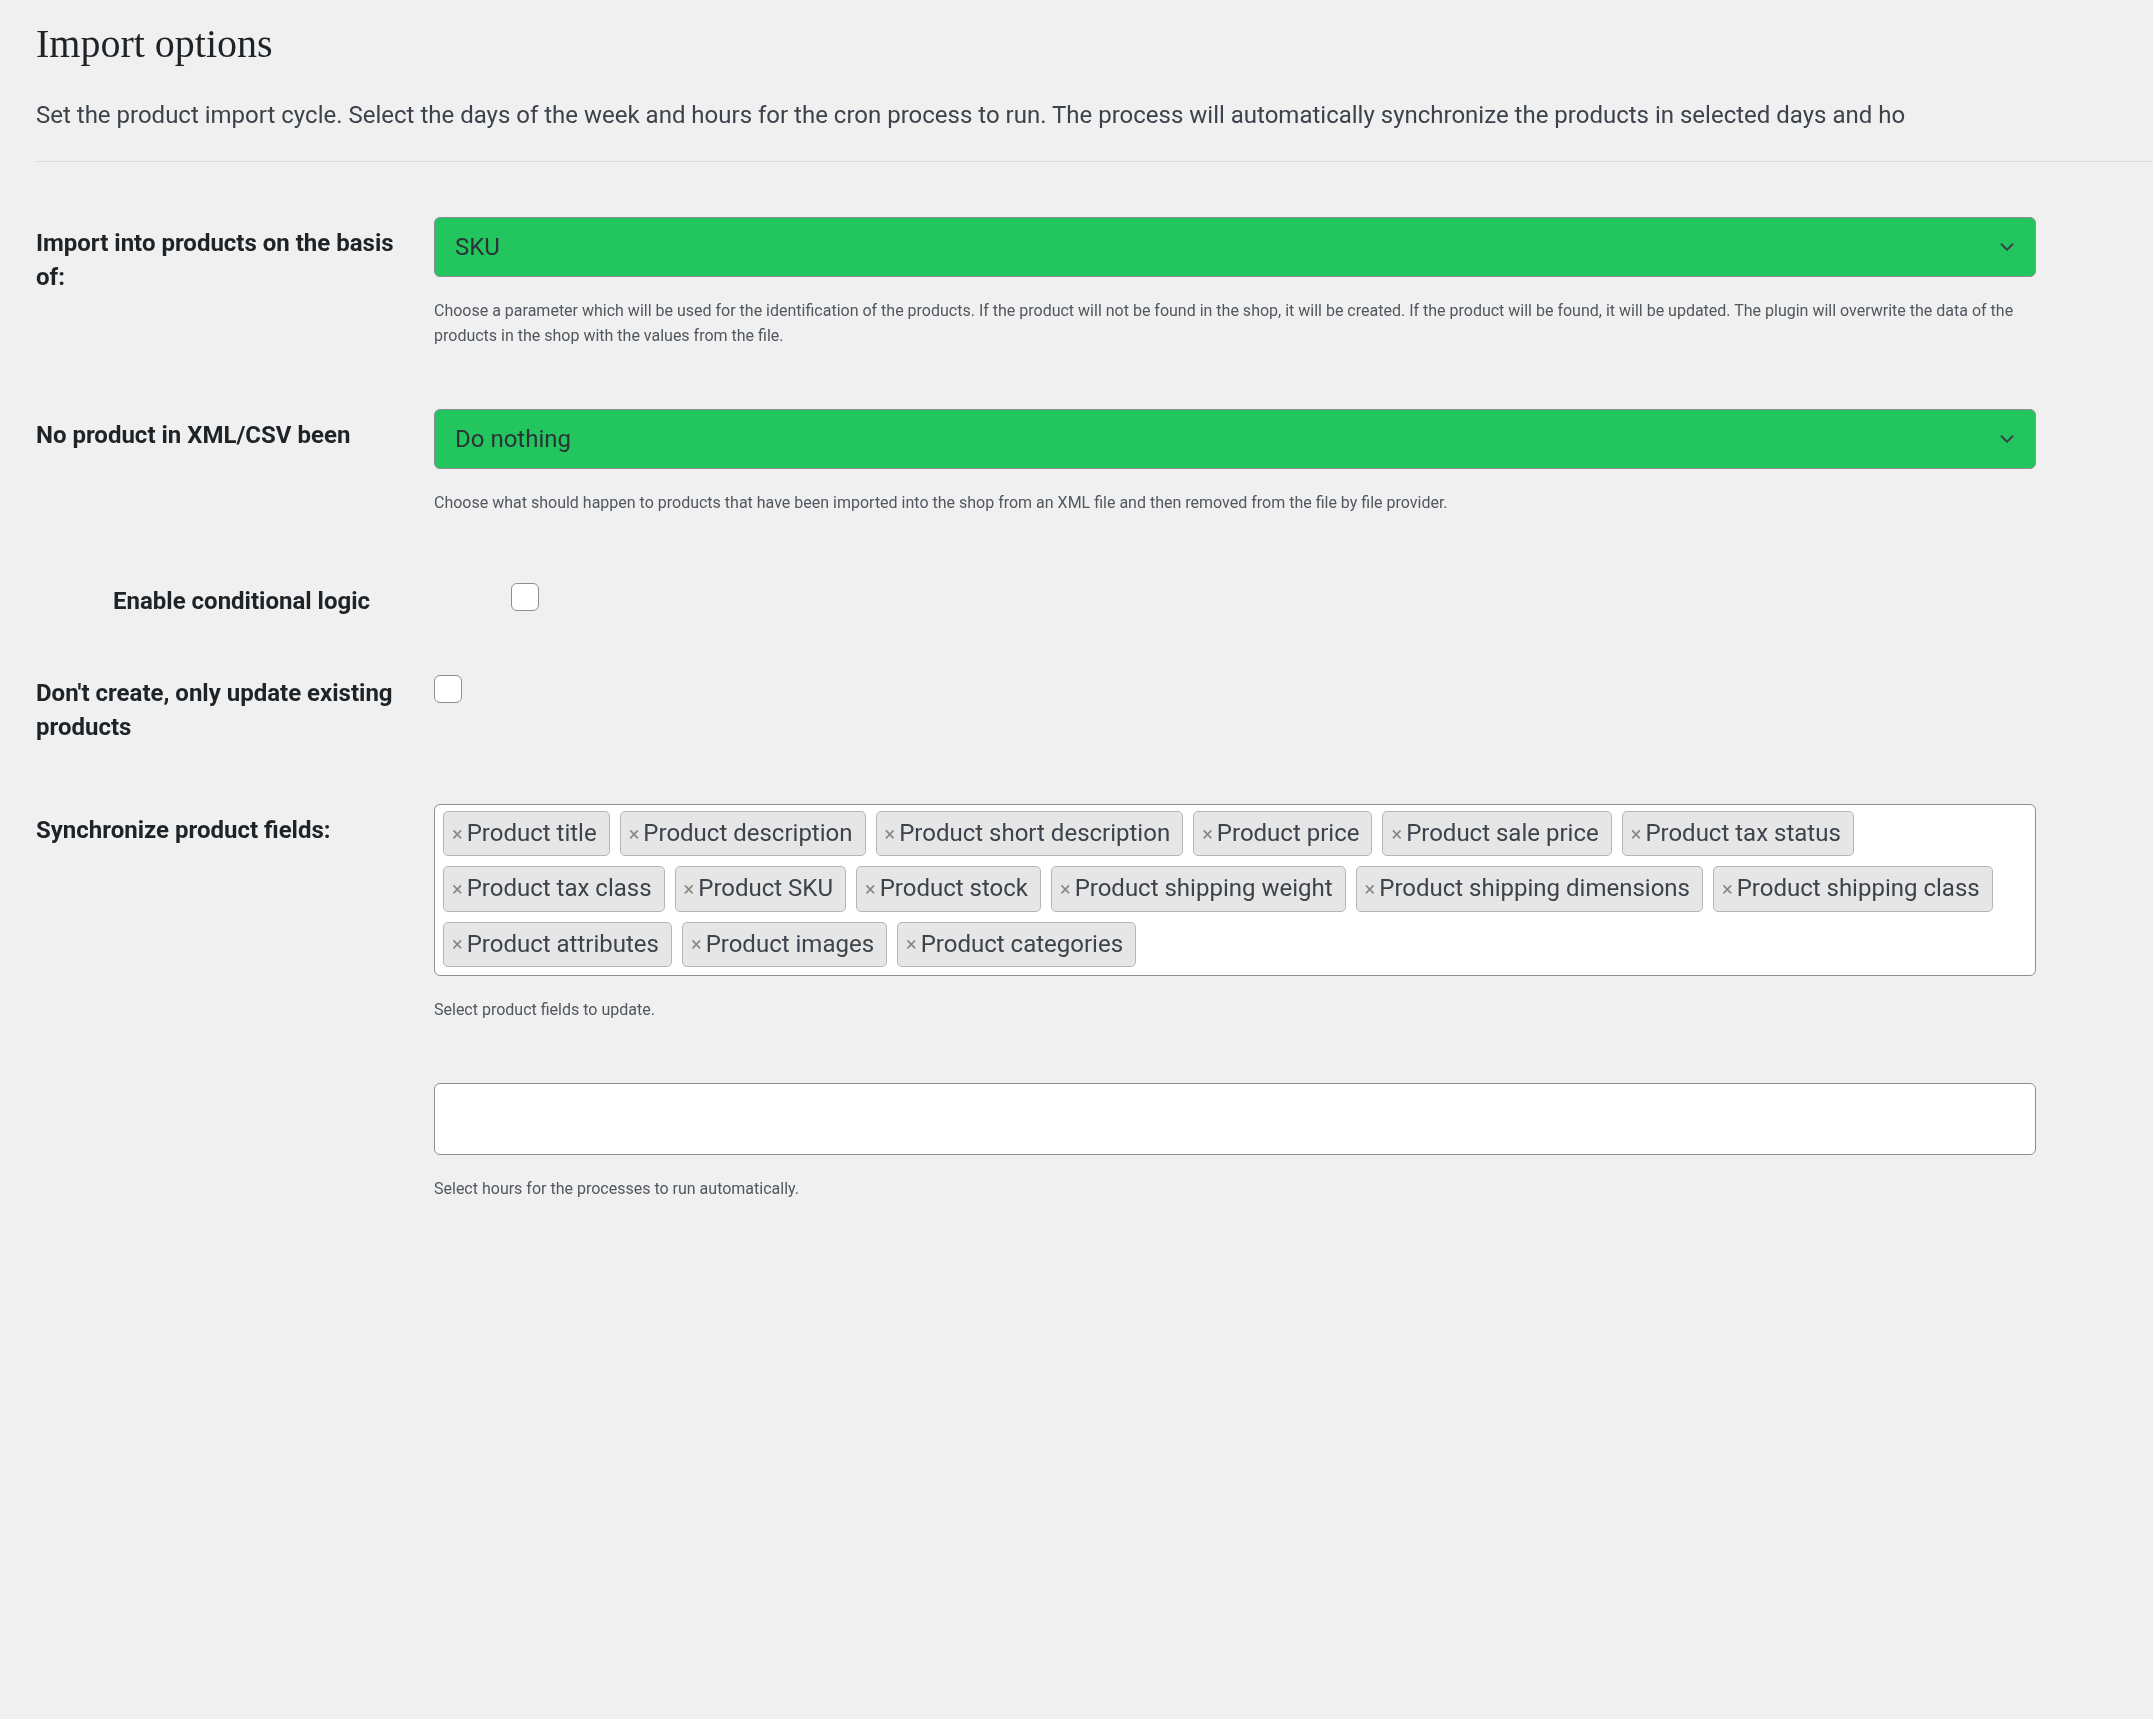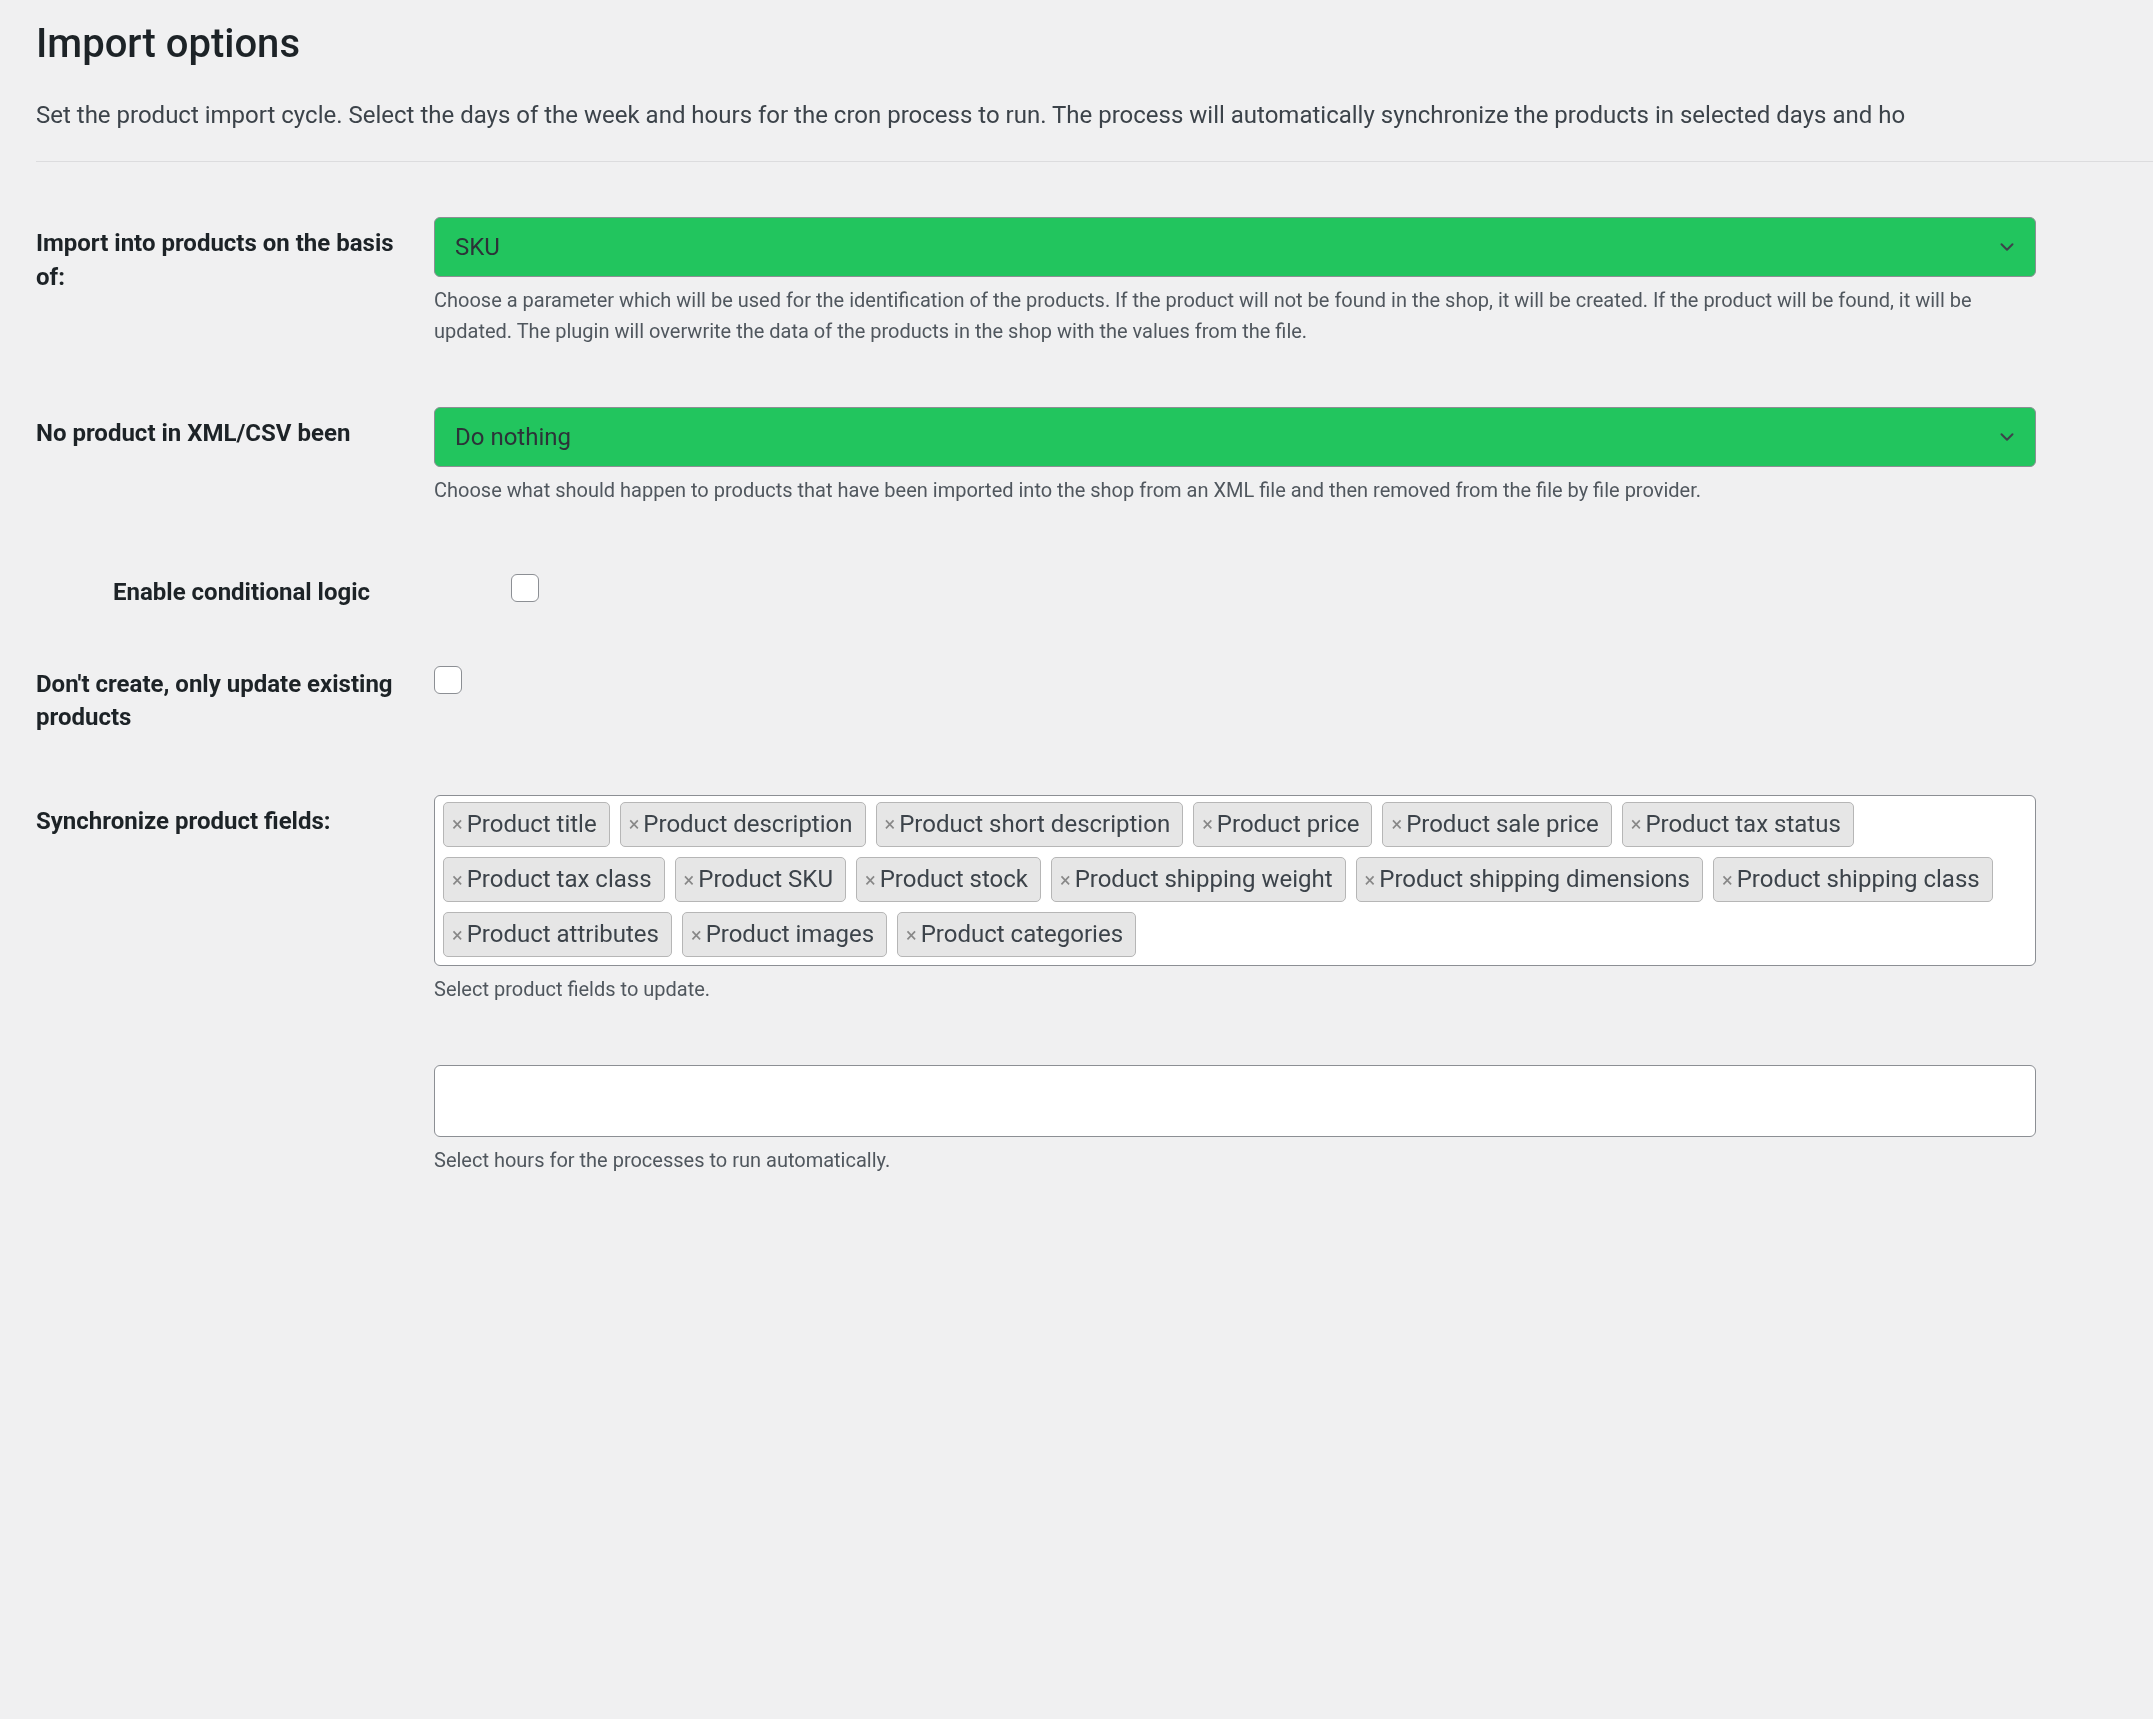--- a/index.html
+++ b/index.html
@@ -12,20 +12,21 @@
     background: #f0f0f1;
     color: #1d2327;
     font-size: 14px;
     padding: 20px 0 40px 36px;
   }
   h2.page-title {
     font-size: 40px;
     font-weight: 500;
     color: #1d2327;
     margin-bottom: 30px;
+    font-family: Liberation Serif, serif;
   }
   .intro {
     font-size: 24px;
     color: #3c434a;
     line-height: 1.5;
     padding-bottom: 28px;
     border-bottom: 1px solid #dcdcde;
     white-space: nowrap;
     overflow: hidden;
   }
@@ -79,24 +80,24 @@
     top: 50%;
     transform: translateY(-50%);
     pointer-events: none;
   }
   .select-arrow svg {
     width: 22px;
     height: 22px;
     display: block;
   }
   .helper {
-    font-size: 20px;
+    font-size: 16px;
     color: #50575e;
     line-height: 1.55;
-    margin-top: 8px;
+    margin-top: 22px;
   }
   .checkbox {
     width: 28px;
     height: 28px;
     border: 1.5px solid #8c8f94;
     border-radius: 6px;
     background: #fff;
     cursor: pointer;
     margin-top: 8px;
   }

